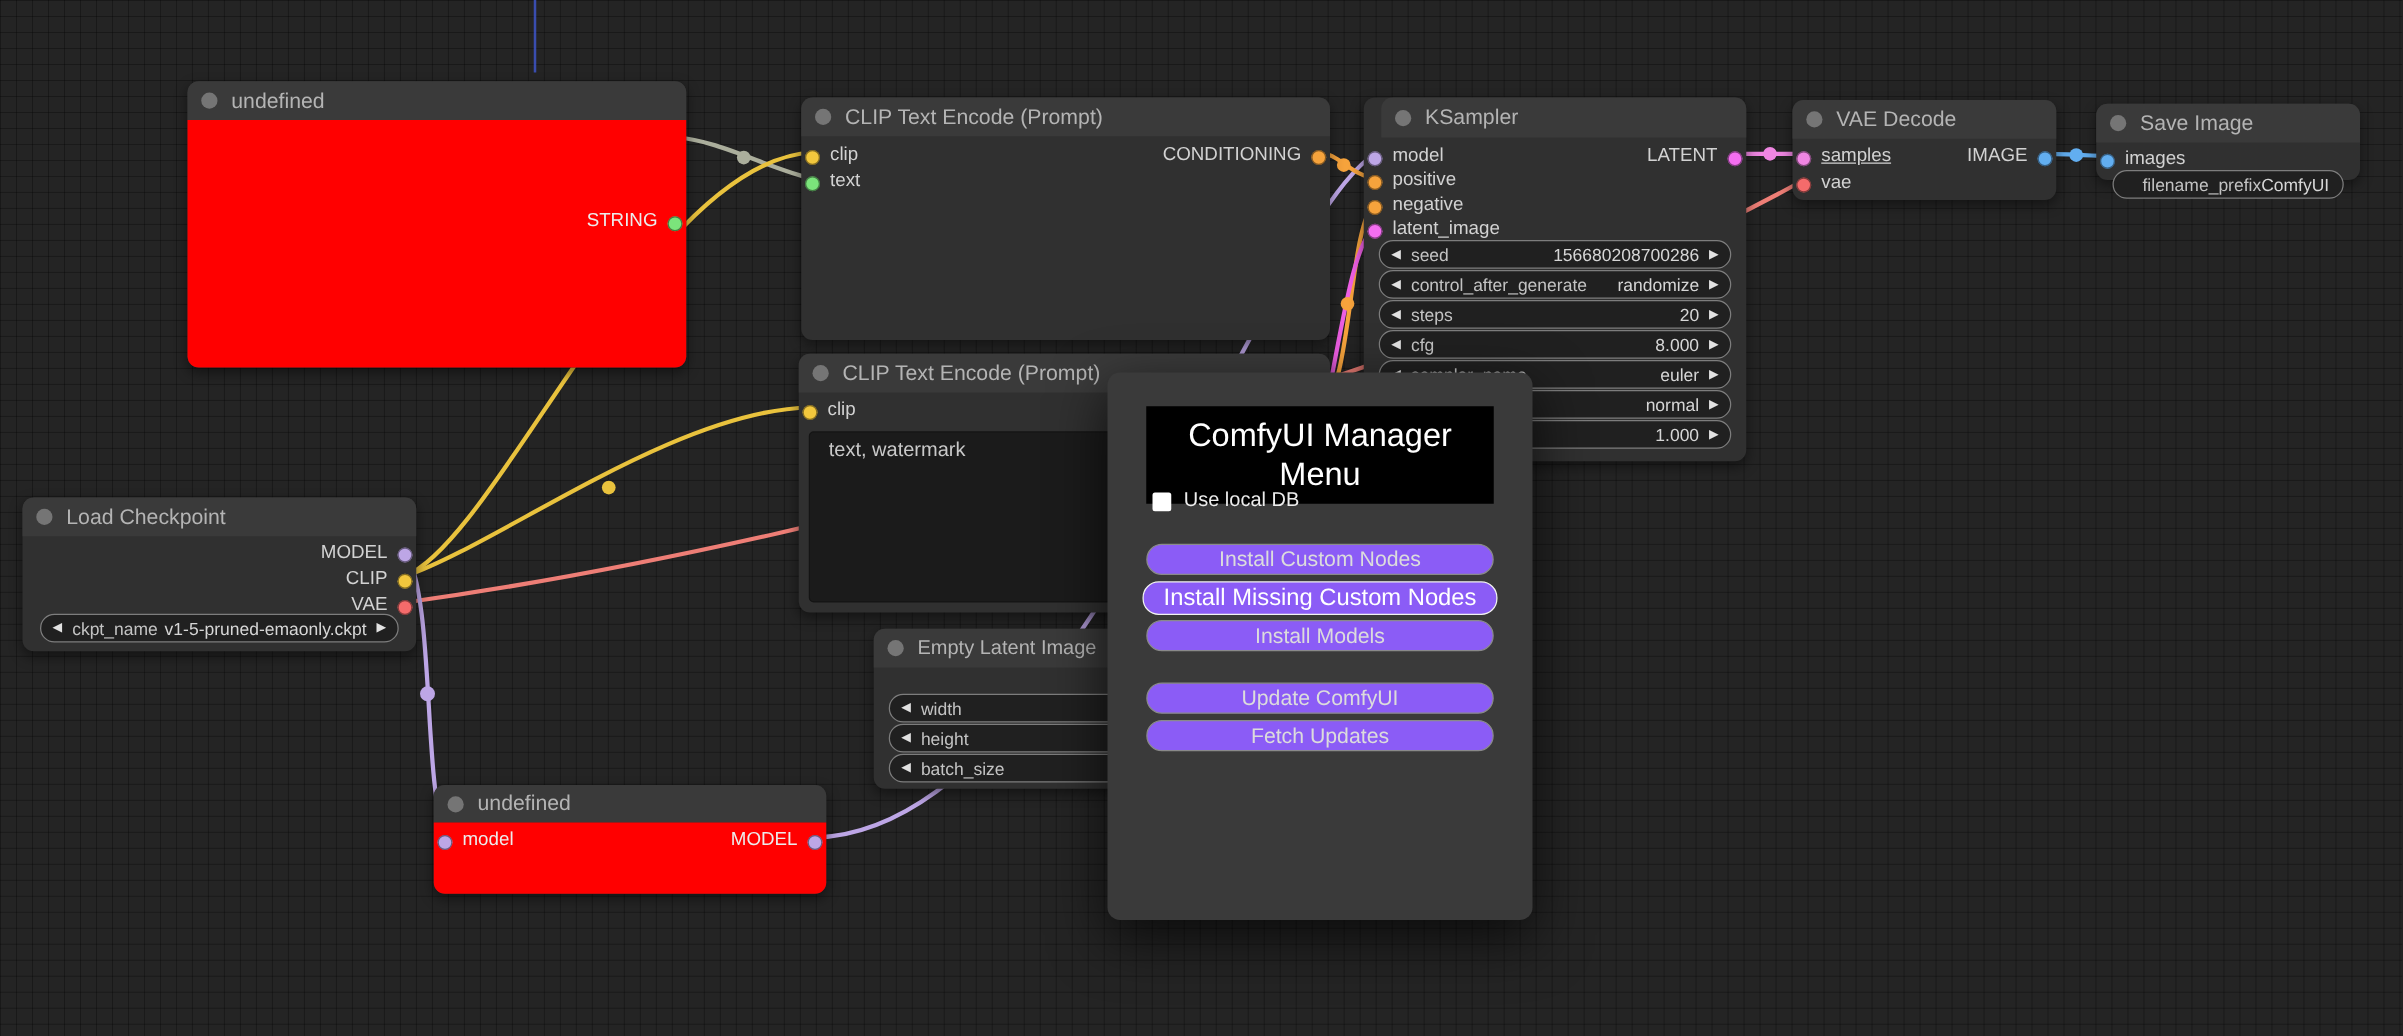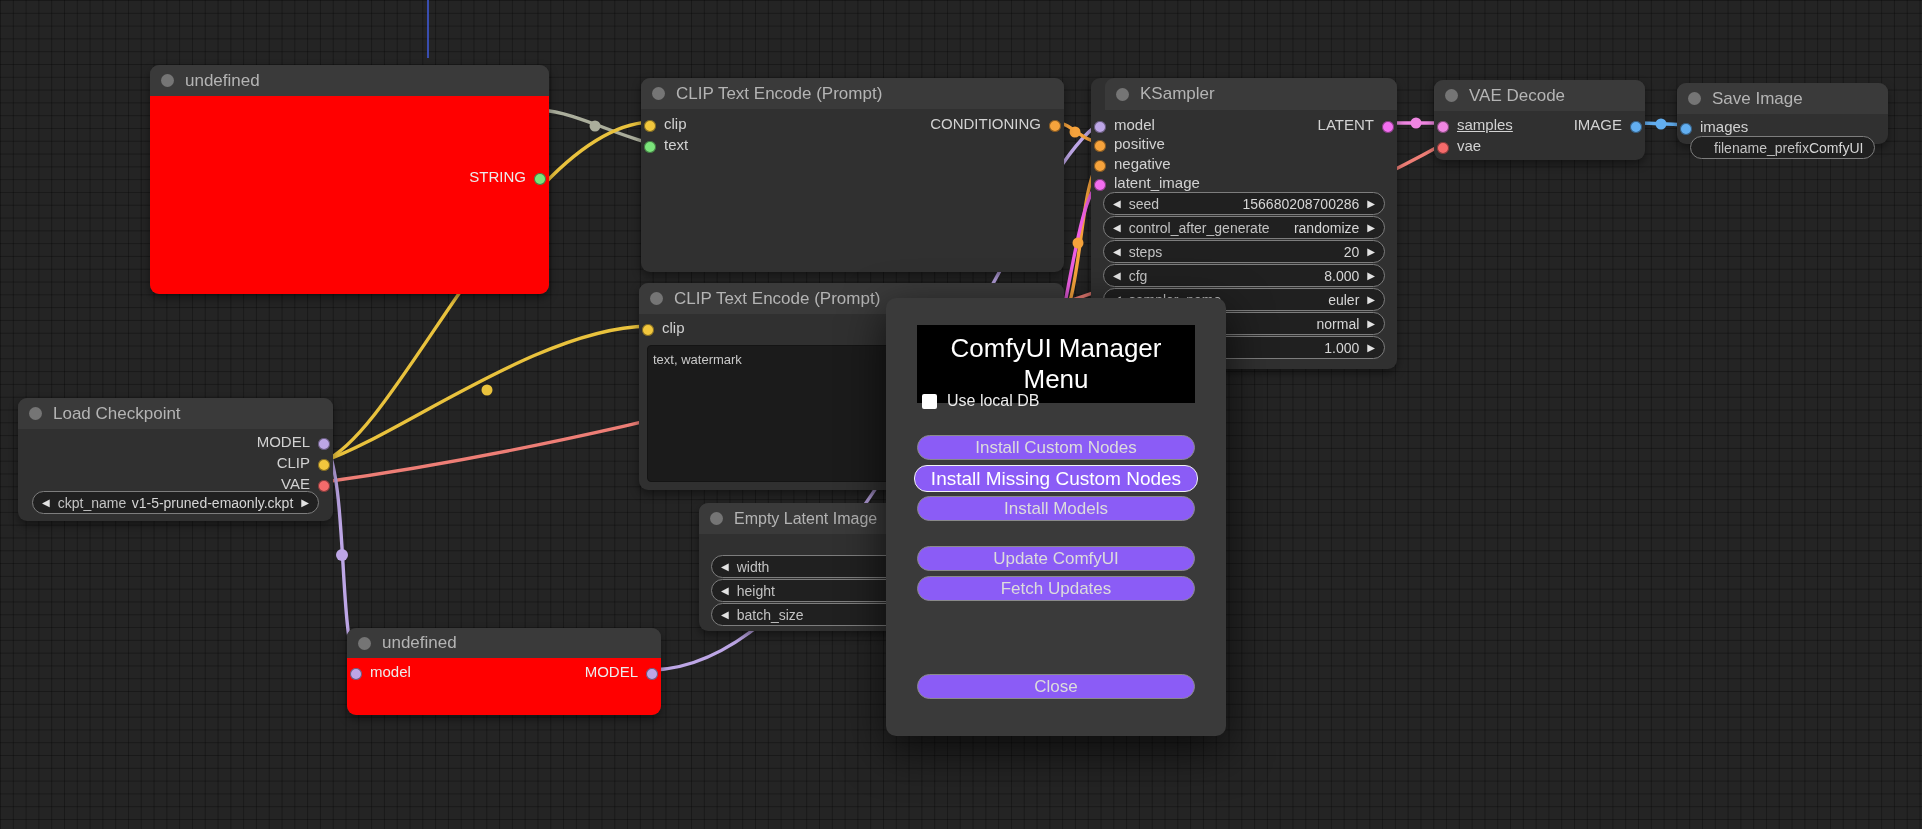--- a/index.html
+++ b/index.html
@@ -44,21 +44,21 @@
 
   .widget{position:absolute;height:23px;background:#202020;border:1px solid #7d7d7d;border-radius:13px;
         display:flex;align-items:center;padding:0 9px;font-size:14px;color:#c3c3c3;box-sizing:border-box;}
   .w-arrow{font-size:10px;color:#e2e2e2;line-height:1;}
   .w-name{margin-left:8px;white-space:nowrap;}
   .w-value{margin-left:auto;margin-right:8px;color:#d6d6d6;white-space:nowrap;}
   .widget.no-arrows .w-name{margin-left:14px;}
   .widget.no-arrows .w-value{margin-right:14px;}
 
   .textbox{position:absolute;background:#1b1b1b;border:1px solid #141414;border-radius:4px;
-        color:#c9c9c9;font-size:13px;padding:6px 5px;box-sizing:border-box;}
+        color:#c9c9c9;font-size:16px;padding:6px 15px;box-sizing:border-box;}
 
   .dialog{position:absolute;left:886px;top:298px;width:340px;height:438px;z-index:10;
         background:#3a3a3a;border-radius:10px;box-shadow:0 14px 45px rgba(0,0,0,.7);}
   .dlg-title{position:absolute;left:31px;top:27px;width:278px;background:#000;color:#fff;
         font-size:26px;text-align:center;padding:8px 0;}
   .dlg-check{position:absolute;left:36px;top:94px;display:flex;align-items:center;gap:10px;
         color:#ececec;font-size:16px;}
   .checkbox{width:15px;height:15px;background:#fff;border-radius:2px;flex:0 0 auto;}
   .dlg-btn{position:absolute;left:31px;width:278px;height:25px;background:#8b5cf6;
         border:1px solid #8a8a8a;border-radius:13px;color:#dcdcdc;font-size:17px;
@@ -309,14 +309,13 @@
   <div class="dlg-title">ComfyUI Manager Menu</div>
   <div class="dlg-check">
     <span class="checkbox"></span>
     <span>Use local DB</span>
   </div>
   <div class="dlg-btn" style="top:137px;">Install Custom Nodes</div>
   <div class="dlg-btn" style="top:198px;">Install Models</div>
   <div class="dlg-btn highlight" style="top:167px;">Install Missing Custom Nodes</div>
   <div class="dlg-btn" style="top:248px;">Update ComfyUI</div>
   <div class="dlg-btn" style="top:278px;">Fetch Updates</div>
-  <div class="dlg-btn" style="top:376px;">Close</div>
 </div>
 
 </body></html>

